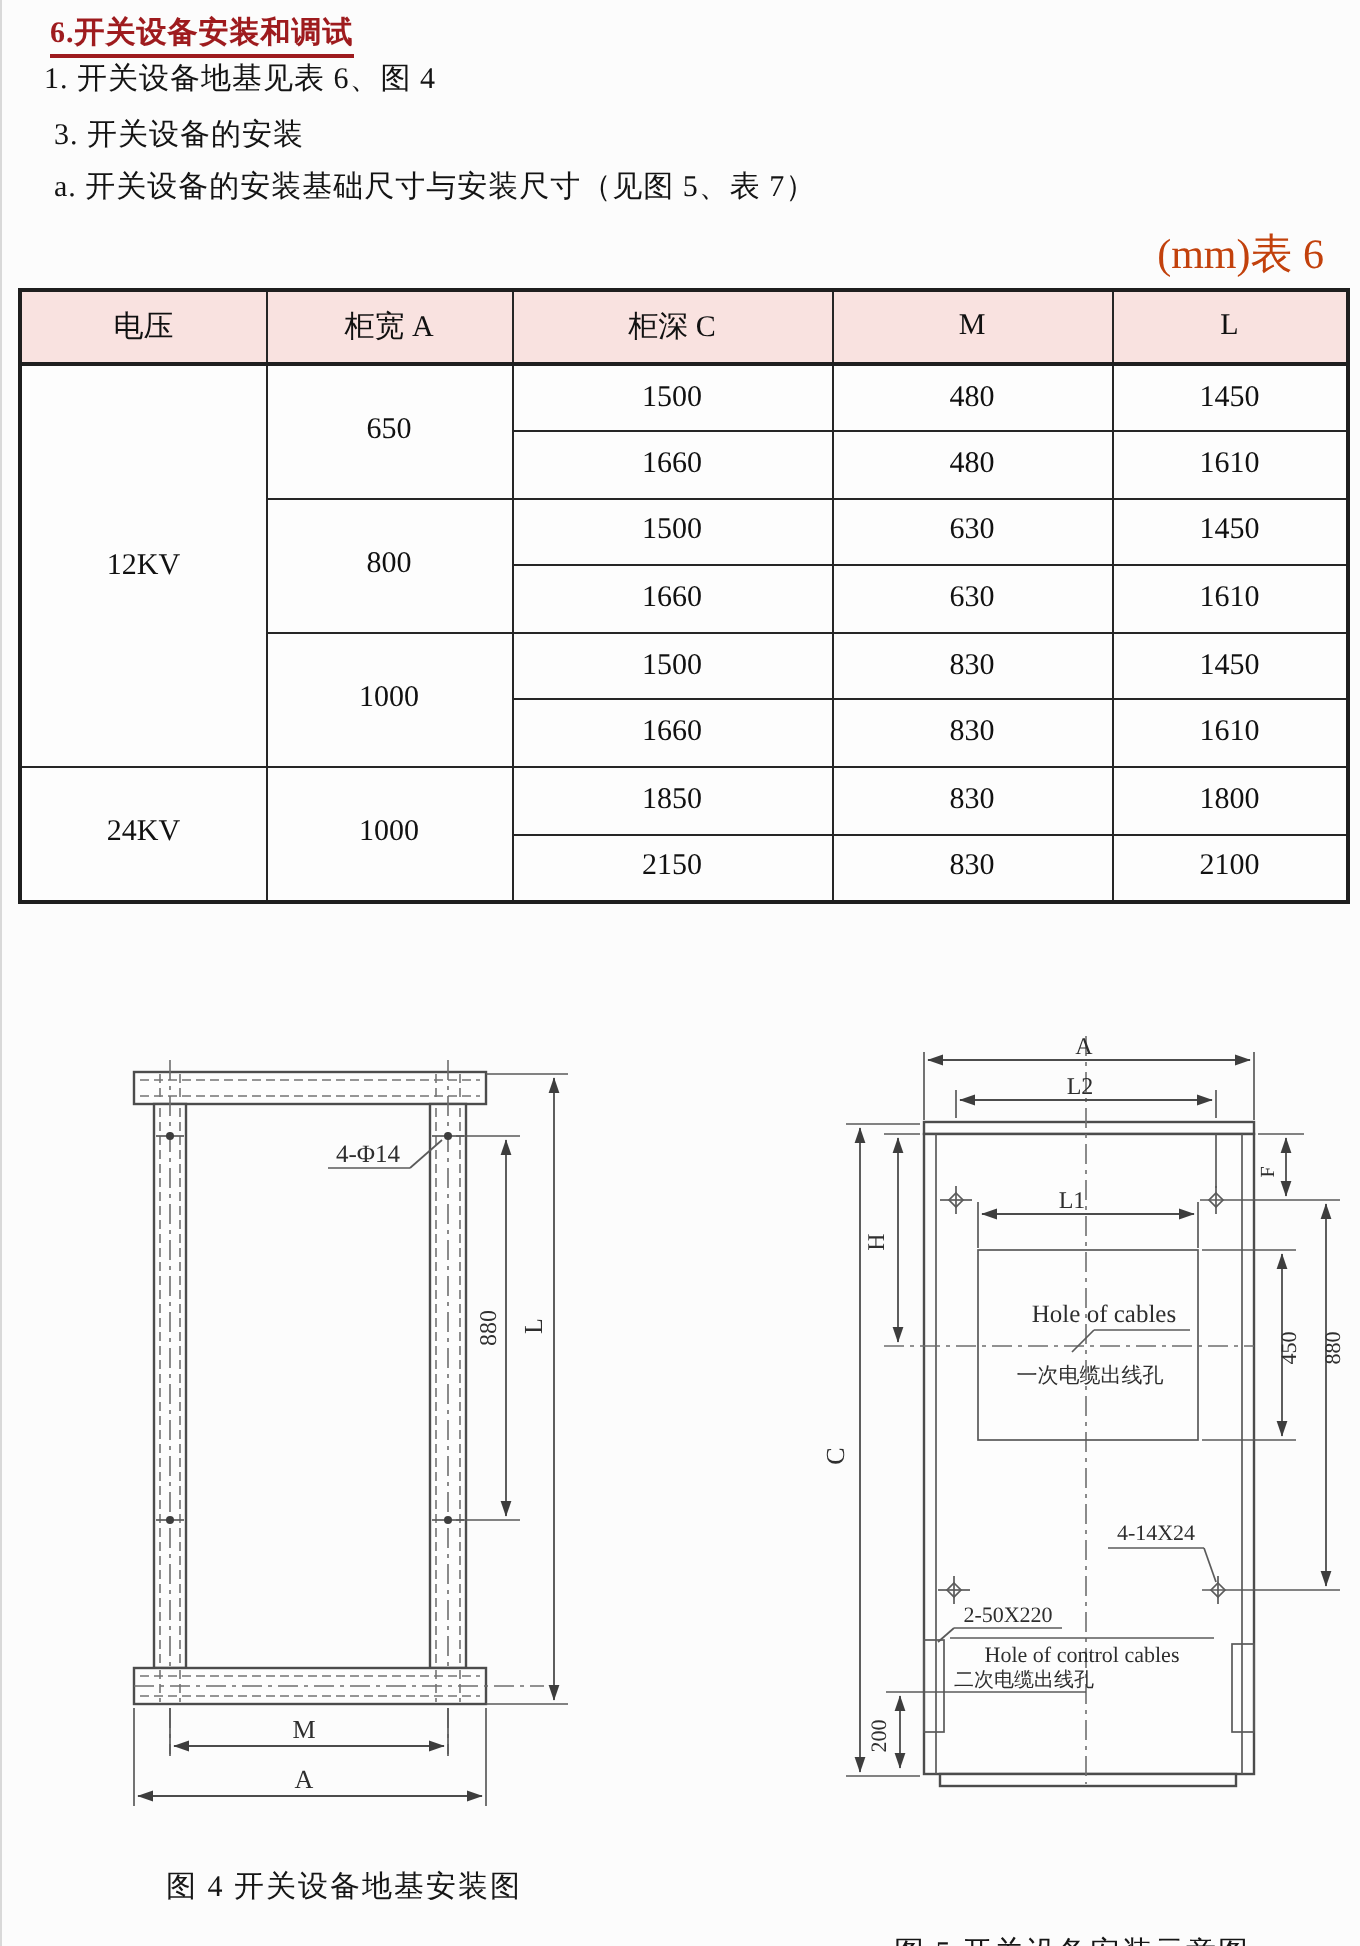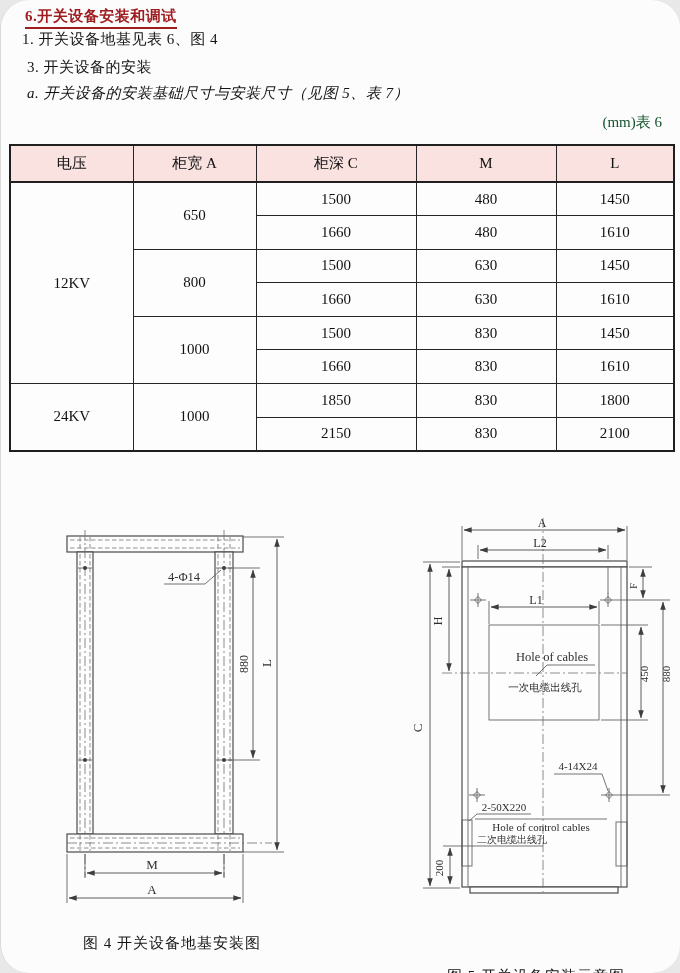--- a/index.html
+++ b/index.html
@@ -1,31 +1,30 @@
 <!DOCTYPE html>
 <html><head>
 <meta charset="utf-8">
 <style>
   html,body{margin:0;padding:0;background:#e8e8e8;}
   .page{
     position:relative; width:680px; height:973px; background:#fcfcfc;
     font-family:"Liberation Serif","DejaVu Serif",serif; color:#1a1a1a;
     overflow:hidden; margin:0 auto;
     box-shadow:inset 1px 0 0 #d9d9d9;
-    border-radius:28px;
   }
   .doc-title{
     position:absolute; left:25px; top:7px; font-size:15px; font-weight:bold;
     color:#9e1b1e; border-bottom:2px solid #9e1b1e; padding-bottom:1px; letter-spacing:.5px;
   }
   .tline{position:absolute; font-size:15px; color:#141414; letter-spacing:.5px;}
   .l1{left:22px; top:30px;}
   .l2{left:27px; top:58px;}
-  .l3{left:27px; top:84px;font-style:italic;}
-  .unit-note{position:absolute; top:113px; right:18px; font-size:15px; color:#14532d;}
+  .l3{left:27px; top:84px;}
+  .unit-note{position:absolute; top:113px; right:18px; font-size:21px; color:#c2410c;}
   table.spec{
     position:absolute; left:9px; top:144px; width:664px;
     border-collapse:collapse; table-layout:fixed;
     font-size:15px; color:#111; text-align:center;
   }
   table.spec th, table.spec td{
     border:1.5px solid #262626; font-weight:normal; vertical-align:middle;
     padding:0;
   }
   table.spec{border:2px solid #1f1f1f;}

